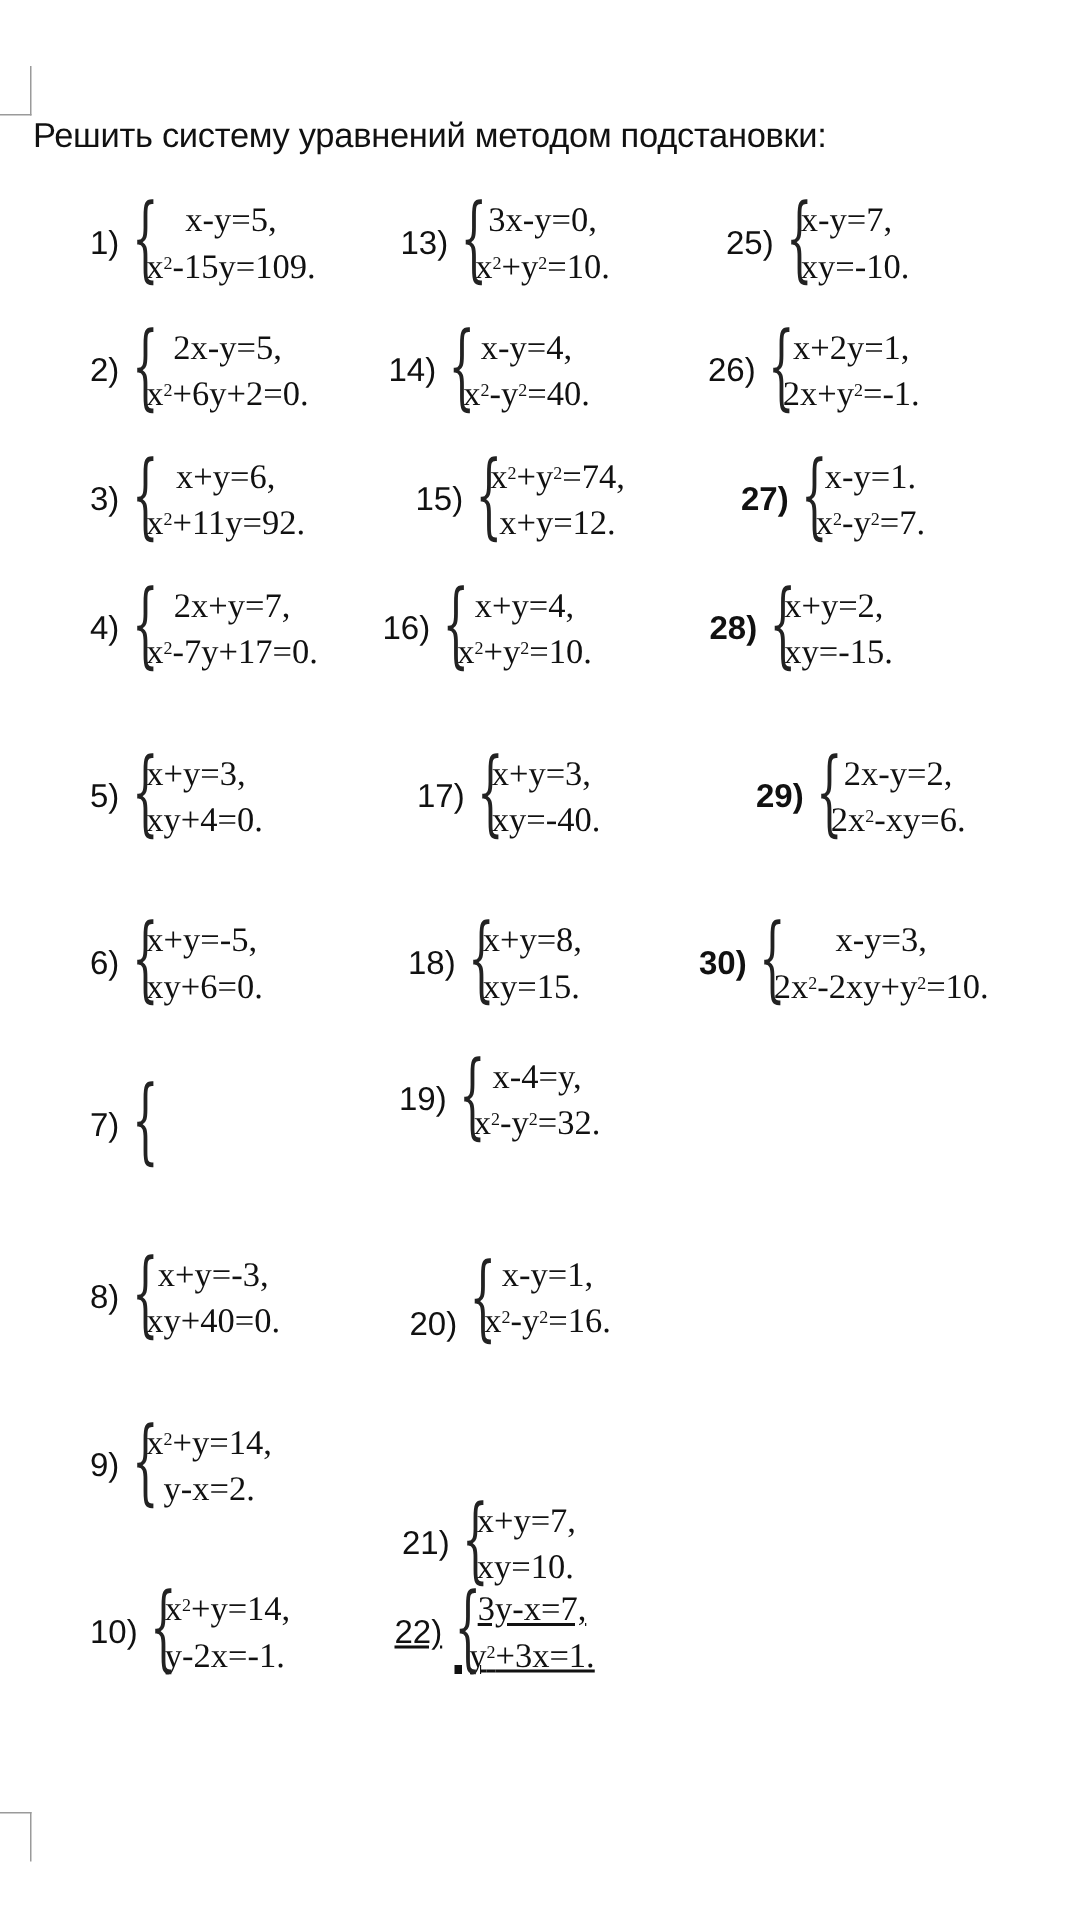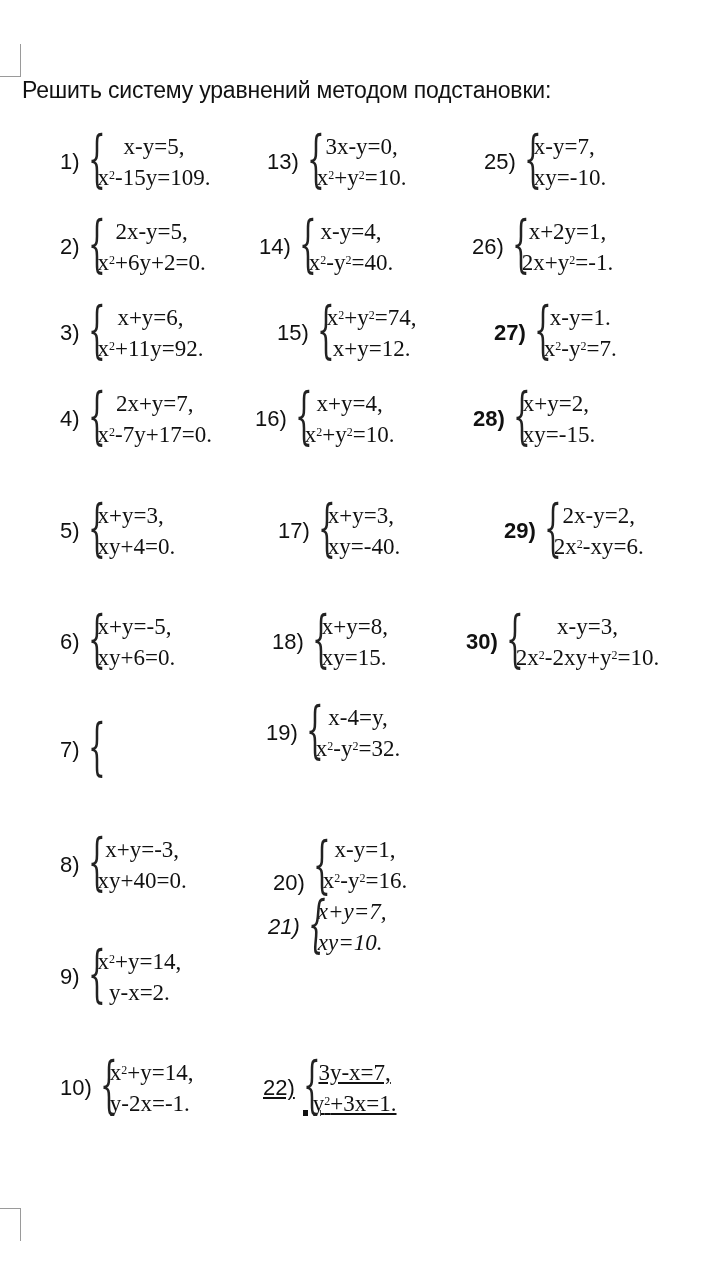--- a/index.html
+++ b/index.html
@@ -199,21 +199,21 @@
       </div>
     </div>
     <div class="problem" style="left: 60px; top: 946px;">
       <span class="num">9)</span>
       <span class="brace">{</span>
       <div class="sys">
         <div class="eq">x<sup>2</sup>+y=14,</div>
         <div class="eq c">y-x=2.</div>
       </div>
     </div>
-    <div class="problem" style="left: 268px; top: 896px; font-style: italic;">
+    <div class="problem" style="left: 268px; top: 998px;">
       <span class="num">21)</span>
       <span class="brace">{</span>
       <div class="sys">
         <div class="eq">x+y=7,</div>
         <div class="eq">xy=10.</div>
       </div>
     </div>
     <div class="problem" style="left: 60px; top: 1057px;">
       <span class="num">10)</span>
       <span class="brace">{</span>

